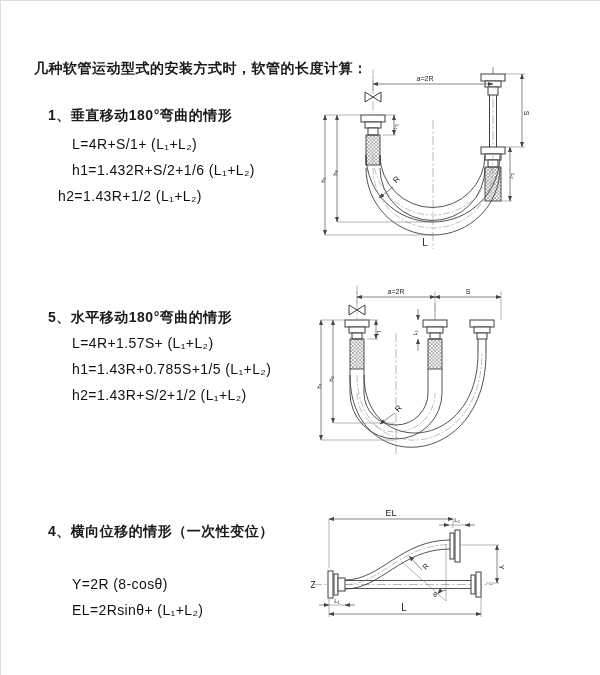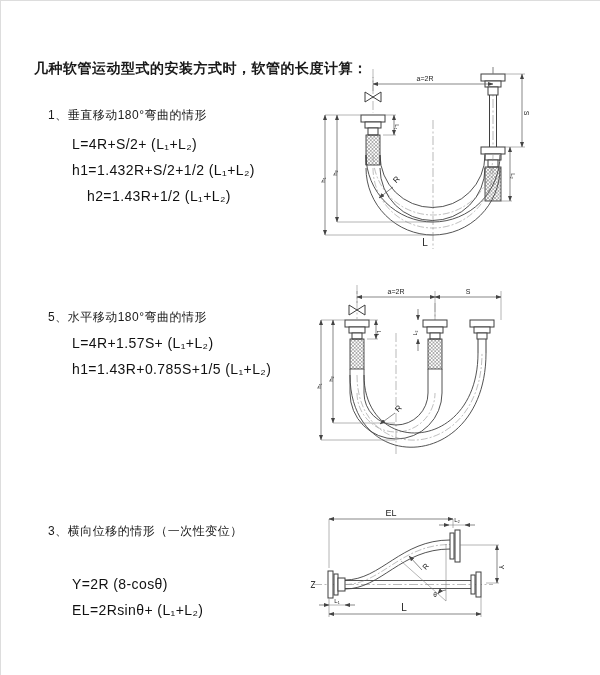--- a/index.html
+++ b/index.html
@@ -2,21 +2,21 @@
 <html><head>
 <meta charset="utf-8">
 <style>
   html,body{margin:0;padding:0;background:#f2f2f2;}
   .page{
     position:relative;width:600px;height:675px;background:#fff;
     border:1px solid #ddd;overflow:hidden;
     font-family:"Liberation Sans","DejaVu Sans",sans-serif;color:#1a1a1a;
   }
   .doc-title{position:absolute;left:33px;top:20px;font-size:14px;font-weight:700;letter-spacing:.5px;margin-top:39px;}
-  .sec-heading{position:absolute;font-size:12px;font-weight:400;letter-spacing:.5px;}
+  .sec-heading{position:absolute;font-size:14px;font-weight:700;letter-spacing:.5px;}
   .formula{position:absolute;font-size:14px;letter-spacing:.4px;color:#111;}
   svg text{font-family:"Liberation Sans","DejaVu Sans",sans-serif;fill:#222;}
   .dim{stroke:#555;stroke-width:.7;fill:none;}
   .ext{stroke:#777;stroke-width:.55;fill:none;}
   .draw{stroke:#3f3f3f;stroke-width:1;fill:none;}
   .hose{stroke:#3f3f3f;stroke-width:.9;fill:none;}
   .cline{stroke:#8a8a8a;stroke-width:.6;fill:none;stroke-dasharray:9 2.5 2 2.5;}
   .hdash{stroke:#8a8a8a;stroke-width:.55;fill:none;stroke-dasharray:7 2 2 2;}
   .flange{fill:#fff;stroke:#3f3f3f;stroke-width:1;}
   .braid{fill:url(#hatchP);stroke:#3f3f3f;stroke-width:.9;}
@@ -33,29 +33,30 @@
       </pattern>
       <marker id="ar" markerWidth="8" markerHeight="6" refX="7.5" refY="3" orient="auto-start-reverse">
         <path d="M0,0 L8,3 L0,6 Z" fill="#444"></path>
       </marker>
     </defs>
   </svg>
 
   <div class="doc-title">几种软管运动型式的安装方式时，软管的长度计算：</div>
 
   <div class="sec-heading" style="left:47px;top:106px">1、垂直移动180°弯曲的情形</div>
-  <div class="formula" style="left:71px;top:135px">L=4R+S/2+ (L₁+L₂)</div>
-  <div class="formula" style="left:71px;top:161px">h1=1.432R+S/2+1/2 (L₁+L₂)</div>
-  <div class="formula" style="left:86px;top:187px">h2=1.43R+1/2 (L₁+L₂)</div>
+  <div class="formula" style="left:71px;top:135px">L=4R+S/1+ (L₁+L₂)</div>
+  <div class="formula" style="left:71px;top:161px">h1=1.432R+S/2+1/6 (L₁+L₂)</div>
+  <div class="formula" style="left:57px;top:187px">h2=1.43R+1/2 (L₁+L₂)</div>
 
   <div class="sec-heading" style="left:47px;top:308px">5、水平移动180°弯曲的情形</div>
   <div class="formula" style="left:71px;top:334px">L=4R+1.57S+ (L₁+L₂)</div>
   <div class="formula" style="left:71px;top:360px">h1=1.43R+0.785S+1/5 (L₁+L₂)</div>
-
-  <div class="sec-heading" style="left:47px;top:522px">3、横向位移的情形（一次性变位）</div>
+  <div class="formula" style="left:71px;top:386px">h2=1.43R+S/2+1/2 (L₁+L₂)</div>
+
+  <div class="sec-heading" style="left:47px;top:522px">4、横向位移的情形（一次性变位）</div>
   <div class="formula" style="left:71px;top:575px">Y=2R (8-cosθ)</div>
   <div class="formula" style="left:71px;top:601px">EL=2Rsinθ+ (L₁+L₂)</div>
 
   <svg style="position:absolute;left:312px;top:64px" width="224" height="192" viewBox="0 0 224 192">
 
     <path class="cline" d="M60,4 V48"></path>
     <path class="cline" d="M120,55 V184"></path>
     <path class="cline" d="M180,2 V98"></path>
 
     <g>

